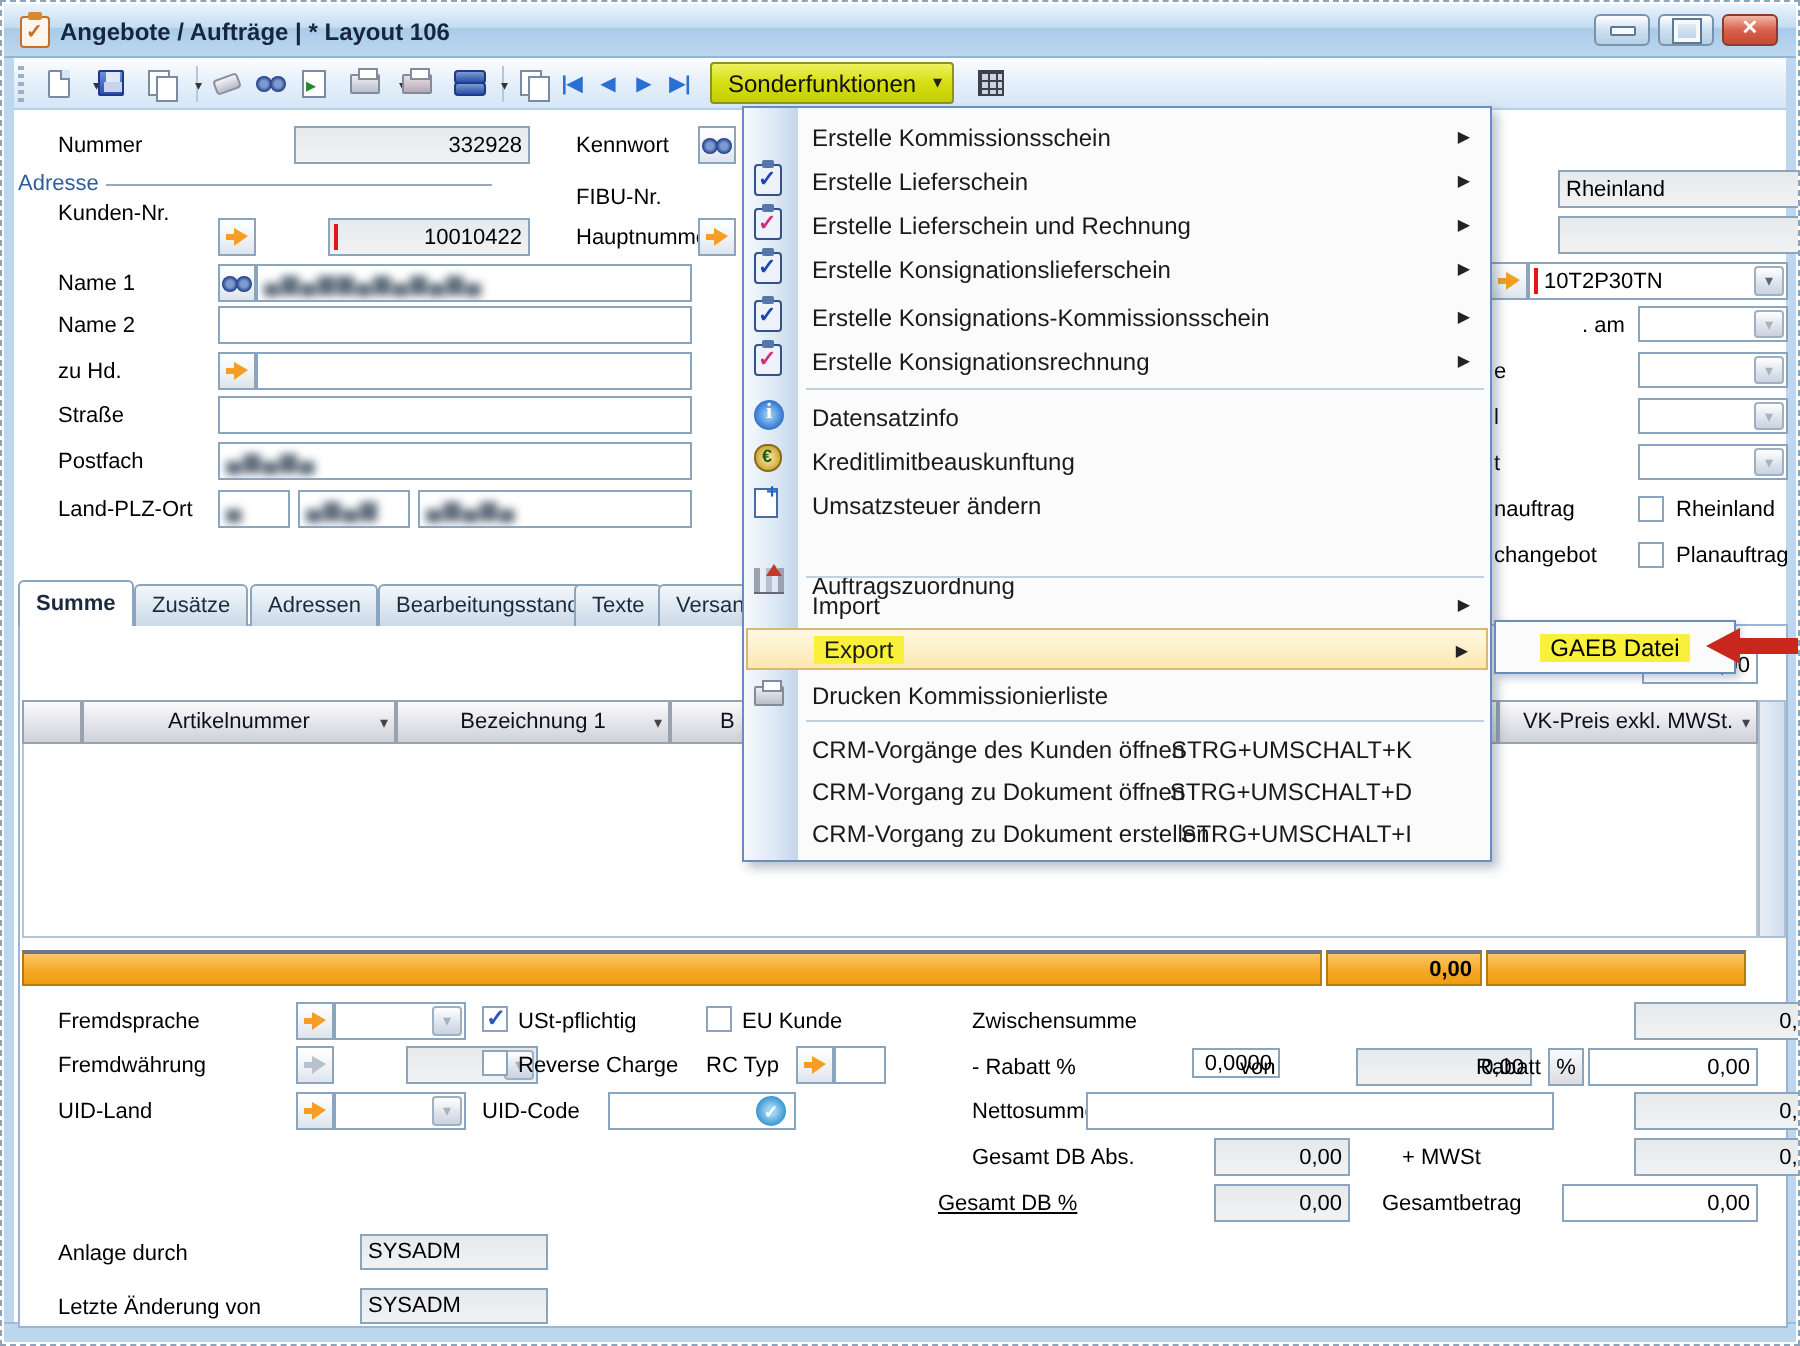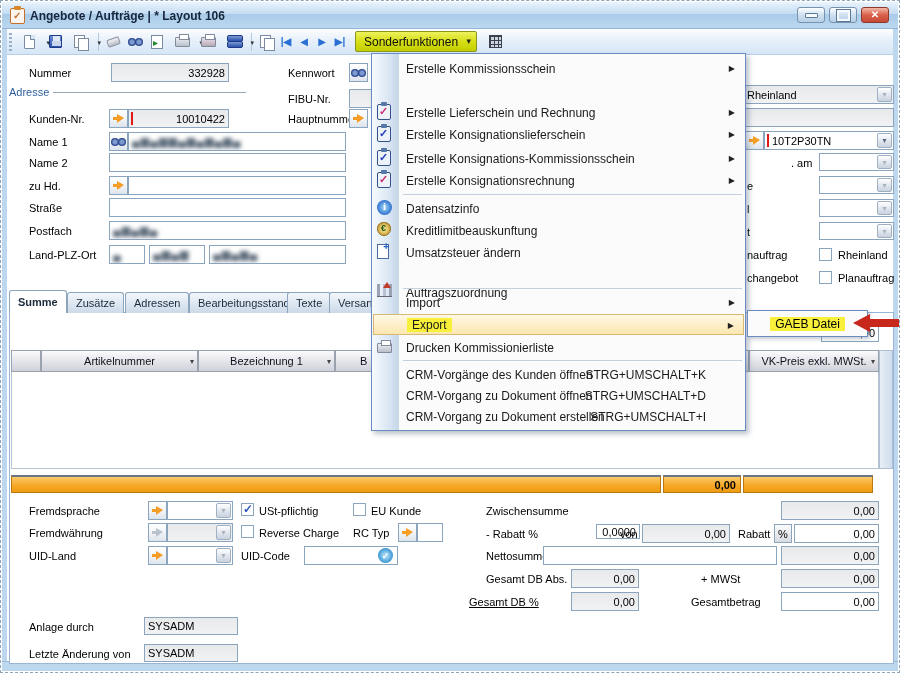--- a/index.html
+++ b/index.html
@@ -68,21 +68,21 @@
   #sf-btn { position:relative; margin-left:6px; height:21px; padding:0 18px 0 8px;
     background:linear-gradient(#eef25e,#d6de14 50%,#c3cf00); border:1px solid #8a9420; border-radius:2px;
     display:flex; align-items:center; font-size:12px; color:#101010; }
   #sf-btn::after { content:"▾"; position:absolute; right:5px; top:4px; font-size:9px; color:#222; }
 
   
   .lbl { position:absolute; white-space:nowrap; color:#000; }
   .lbl.blue { color:#2d5f9e; }
   .field { position:absolute; background:#fff; border:1px solid #8aa5bd; display:flex; align-items:center;
     padding:0 3px; overflow:hidden; white-space:nowrap; }
-  .field.ro { background:linear-gradient(#e8e9eb,#f1f2f4); }
+  .field.ro { background:linear-gradient(#e8e9eb,#f1f2f4);margin-left:36px; }
   .field.num { justify-content:flex-end; }
   .redbar { position:absolute; left:2px; top:2px; bottom:2px; width:2px; background:#e01818; }
   .ddbtn { position:absolute; right:1px; top:1px; bottom:1px; width:15px;
     background:linear-gradient(#ffffff,#dde3ec 60%,#c9d2df); border:1px solid #9fb0c2; border-radius:2px;
     display:flex; align-items:center; justify-content:center; }
   .ddbtn::after { content:"▾"; font-size:8px; color:#5a6a7c; }
   .ddbtn.dis::after { color:#a8b2bd; }
   .arrowbtn { position:absolute; width:19px; height:19px; background:linear-gradient(#ffffff,#eef2f6 60%,#dde4ec);
     border:1px solid #8aa5bd; display:flex; align-items:center; justify-content:center; }
   .oarrow { position:relative; width:11px; height:9px; }
@@ -242,21 +242,21 @@
   <div class="binocbtn" style="left:348px; top:62px;">
       <span class="ic-binoc"></span>
     </div>
   <span class="lbl" style="left:287px; top:92px;">FIBU-Nr.</span>
   <div class="field ro" style="left:348px; top:88px; width:40px; height:19px;"></div>
   <span class="lbl" style="left:287px; top:112px;">Hauptnummer</span>
   <div class="arrowbtn" style="left:348px; top:108px;">
       <span class="oarrow"></span>
     </div>
 
-  <span class="lbl" style="left:28px; top:112px;">Kunden-Nr.</span>
+  <span class="lbl" style="left:28px; top:100px;">Kunden-Nr.</span>
   <div class="arrowbtn" style="left:108px; top:108px;">
       <span class="oarrow"></span>
     </div>
   <div class="field ro num" style="left:127px; top:108px; width:101px; height:19px;">
       <span class="redbar"></span>
       <span>10010422</span>
     </div>
 
   <span class="lbl" style="left:28px; top:135px;">Name 1</span>
   <div class="binocbtn" style="left:108px; top:131px;">
@@ -475,20 +475,25 @@
       <span>SYSADM</span>
     </div>
 
   <div id="menu">
     <div class="strip"></div>
 
     <div class="mi" style="top:4px;padding-left:12px;">
         <span class="txt">Erstelle Kommissionsschein</span>
         <span class="sub"></span>
       </div>
+    <div class="mi" style="top:26px;">
+        <span class="ico ico-clip"></span>
+        <span class="txt">Erstelle Lieferschein</span>
+        <span class="sub"></span>
+      </div>
     <div class="mi" style="top:70px;">
         <span class="ico ico-clip"></span>
         <span class="txt">Erstelle Konsignationslieferschein</span>
         <span class="sub"></span>
       </div>
     <div class="mi" style="top:48px;">
         <span class="ico ico-clip pink"></span>
         <span class="txt">Erstelle Lieferschein und Rechnung</span>
         <span class="sub"></span>
       </div>

